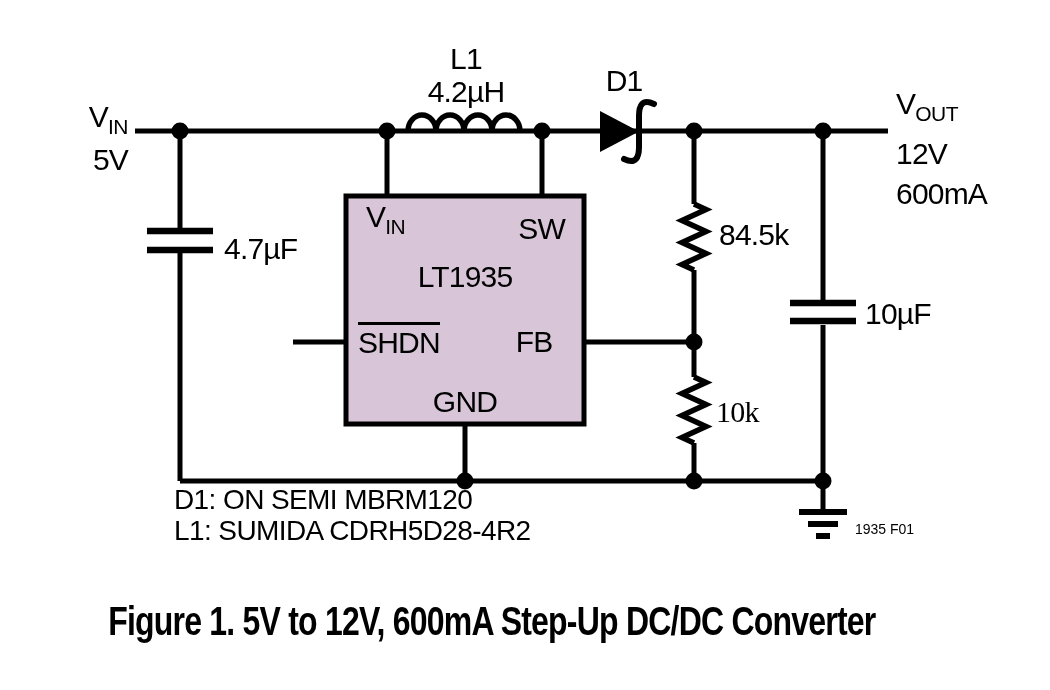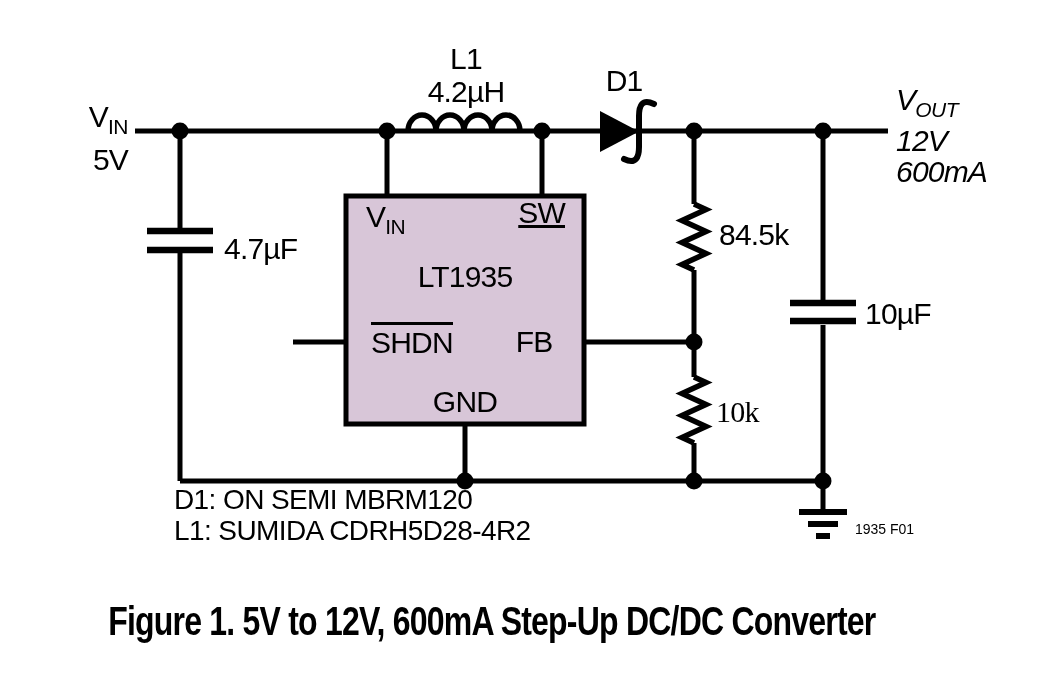--- a/index.html
+++ b/index.html
@@ -91,38 +91,38 @@
 
   <div class="lbl ctr" style="left:386px; top:42px; width:160px;">
     <div>L1</div>
     <div>4.2µH</div>
   </div>
 
   <div class="lbl ctr" style="left:584px; top:64px; width:80px;">
     <span>D1</span>
   </div>
 
-  <div class="lbl" style="left:896px; top:84px; line-height:31px;font-style:italic;">
+  <div class="lbl" style="left:896px; top:84px; line-height:40px;">
     <div><span>V</span><span class="sub">OUT</span></div>
     <div>12V</div>
     <div>600mA</div>
   </div>
 
   <div class="lbl" style="left:224px; top:232px;">4.7µF</div>
   <div class="lbl" style="left:865px; top:297px;">10µF</div>
   <div class="lbl" style="left:719px; top:218px;">84.5k</div>
   <div class="lbl" style="left:716px; top:395px;font-family:Liberation Serif, serif;">10k</div>
 
 
   <div class="lbl" style="left:366px; top:200px;">
     <span>V</span><span class="sub">IN</span>
   </div>
-  <div class="lbl rgt" style="left:485px; top:196px; width:80px;text-decoration:underline;">SW</div>
+  <div class="lbl rgt" style="left:485px; top:212px; width:80px;">SW</div>
   <div class="lbl ctr" style="left:346px; top:260px; width:238px;">LT1935</div>
-  <div class="lbl" style="left:358px; top:322px;margin-left:13px;">
+  <div class="lbl" style="left:358px; top:322px;">
     <span class="ovl">SHDN</span>
   </div>
   <div class="lbl rgt" style="left:494px; top:325px; width:80px;text-align:center;">FB</div>
   <div class="lbl ctr" style="left:346px; top:385px; width:238px;">GND</div>
 
   <div class="figcode">1935 F01</div>
 
   <div class="notes">
     <div>D1: ON SEMI MBRM120</div>
     <div>L1: SUMIDA CDRH5D28-4R2</div>

